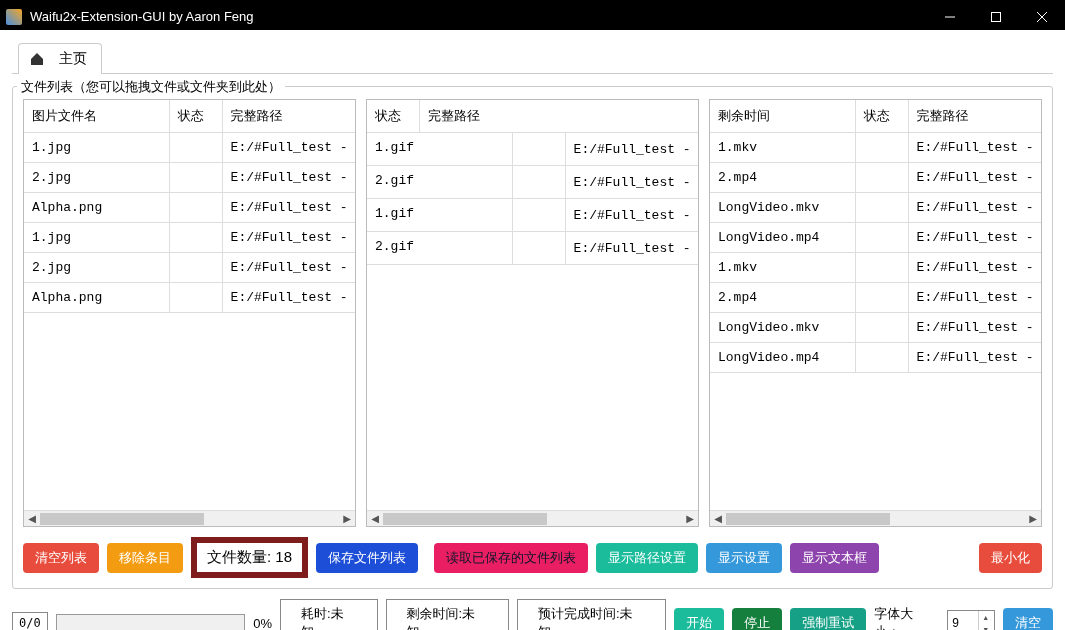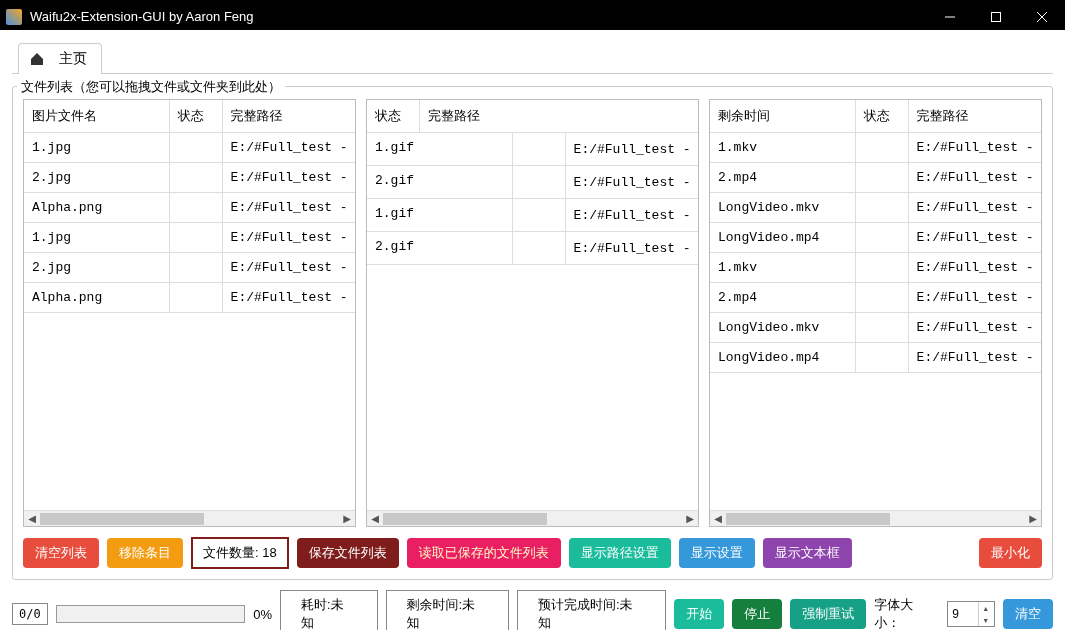--- a/index.html
+++ b/index.html
@@ -127,29 +127,29 @@
   .btn {
     padding: 6px 12px;
     border-radius: 4px;
     color: #fff;
     font-size: 13px;
     border: none;
     white-space: nowrap;
   }
   .btn.red { background:#e74c3c; }
   .btn.orange { background:#f39c12; }
-  .btn.purple { background:#7f1d1d; }
-  .btn.pink { background:#e91e63; color:#fef9c3; }
+  .btn.purple { background:#1d4ed8; }
+  .btn.pink { background:#e91e63; color:#0f172a;margin-left:8px; }
   .btn.teal { background:#1abc9c; }
   .btn.blue { background:#3498db; }
   .btn.purple2 { background:#8e44ad; }
   .btn.grey { background:#15803d; }
   .btn.darkteal { background:#16a085; }
   .counter {
-    border:2px solid #7f1d1d; padding:5px 10px; font-size:13px;
+    border:6px solid #7f1d1d; padding:5px 10px; font-size:15px;
     font-family:"Microsoft YaHei",sans-serif;
   }
   .progbox { border:1px solid #888; padding:3px 6px; font-size:12px; font-family:monospace;}
   .progbar { width:190px; height:18px; border:1px solid #999; background:#f0f0f0; }
   .label { font-size:13px; }
   .statbox { border:1px solid #888; padding:5px 20px; font-size:13px; }
   .spin {
     border:1px solid #888; width:48px; height:26px;
     display:flex; align-items:center;
   }

